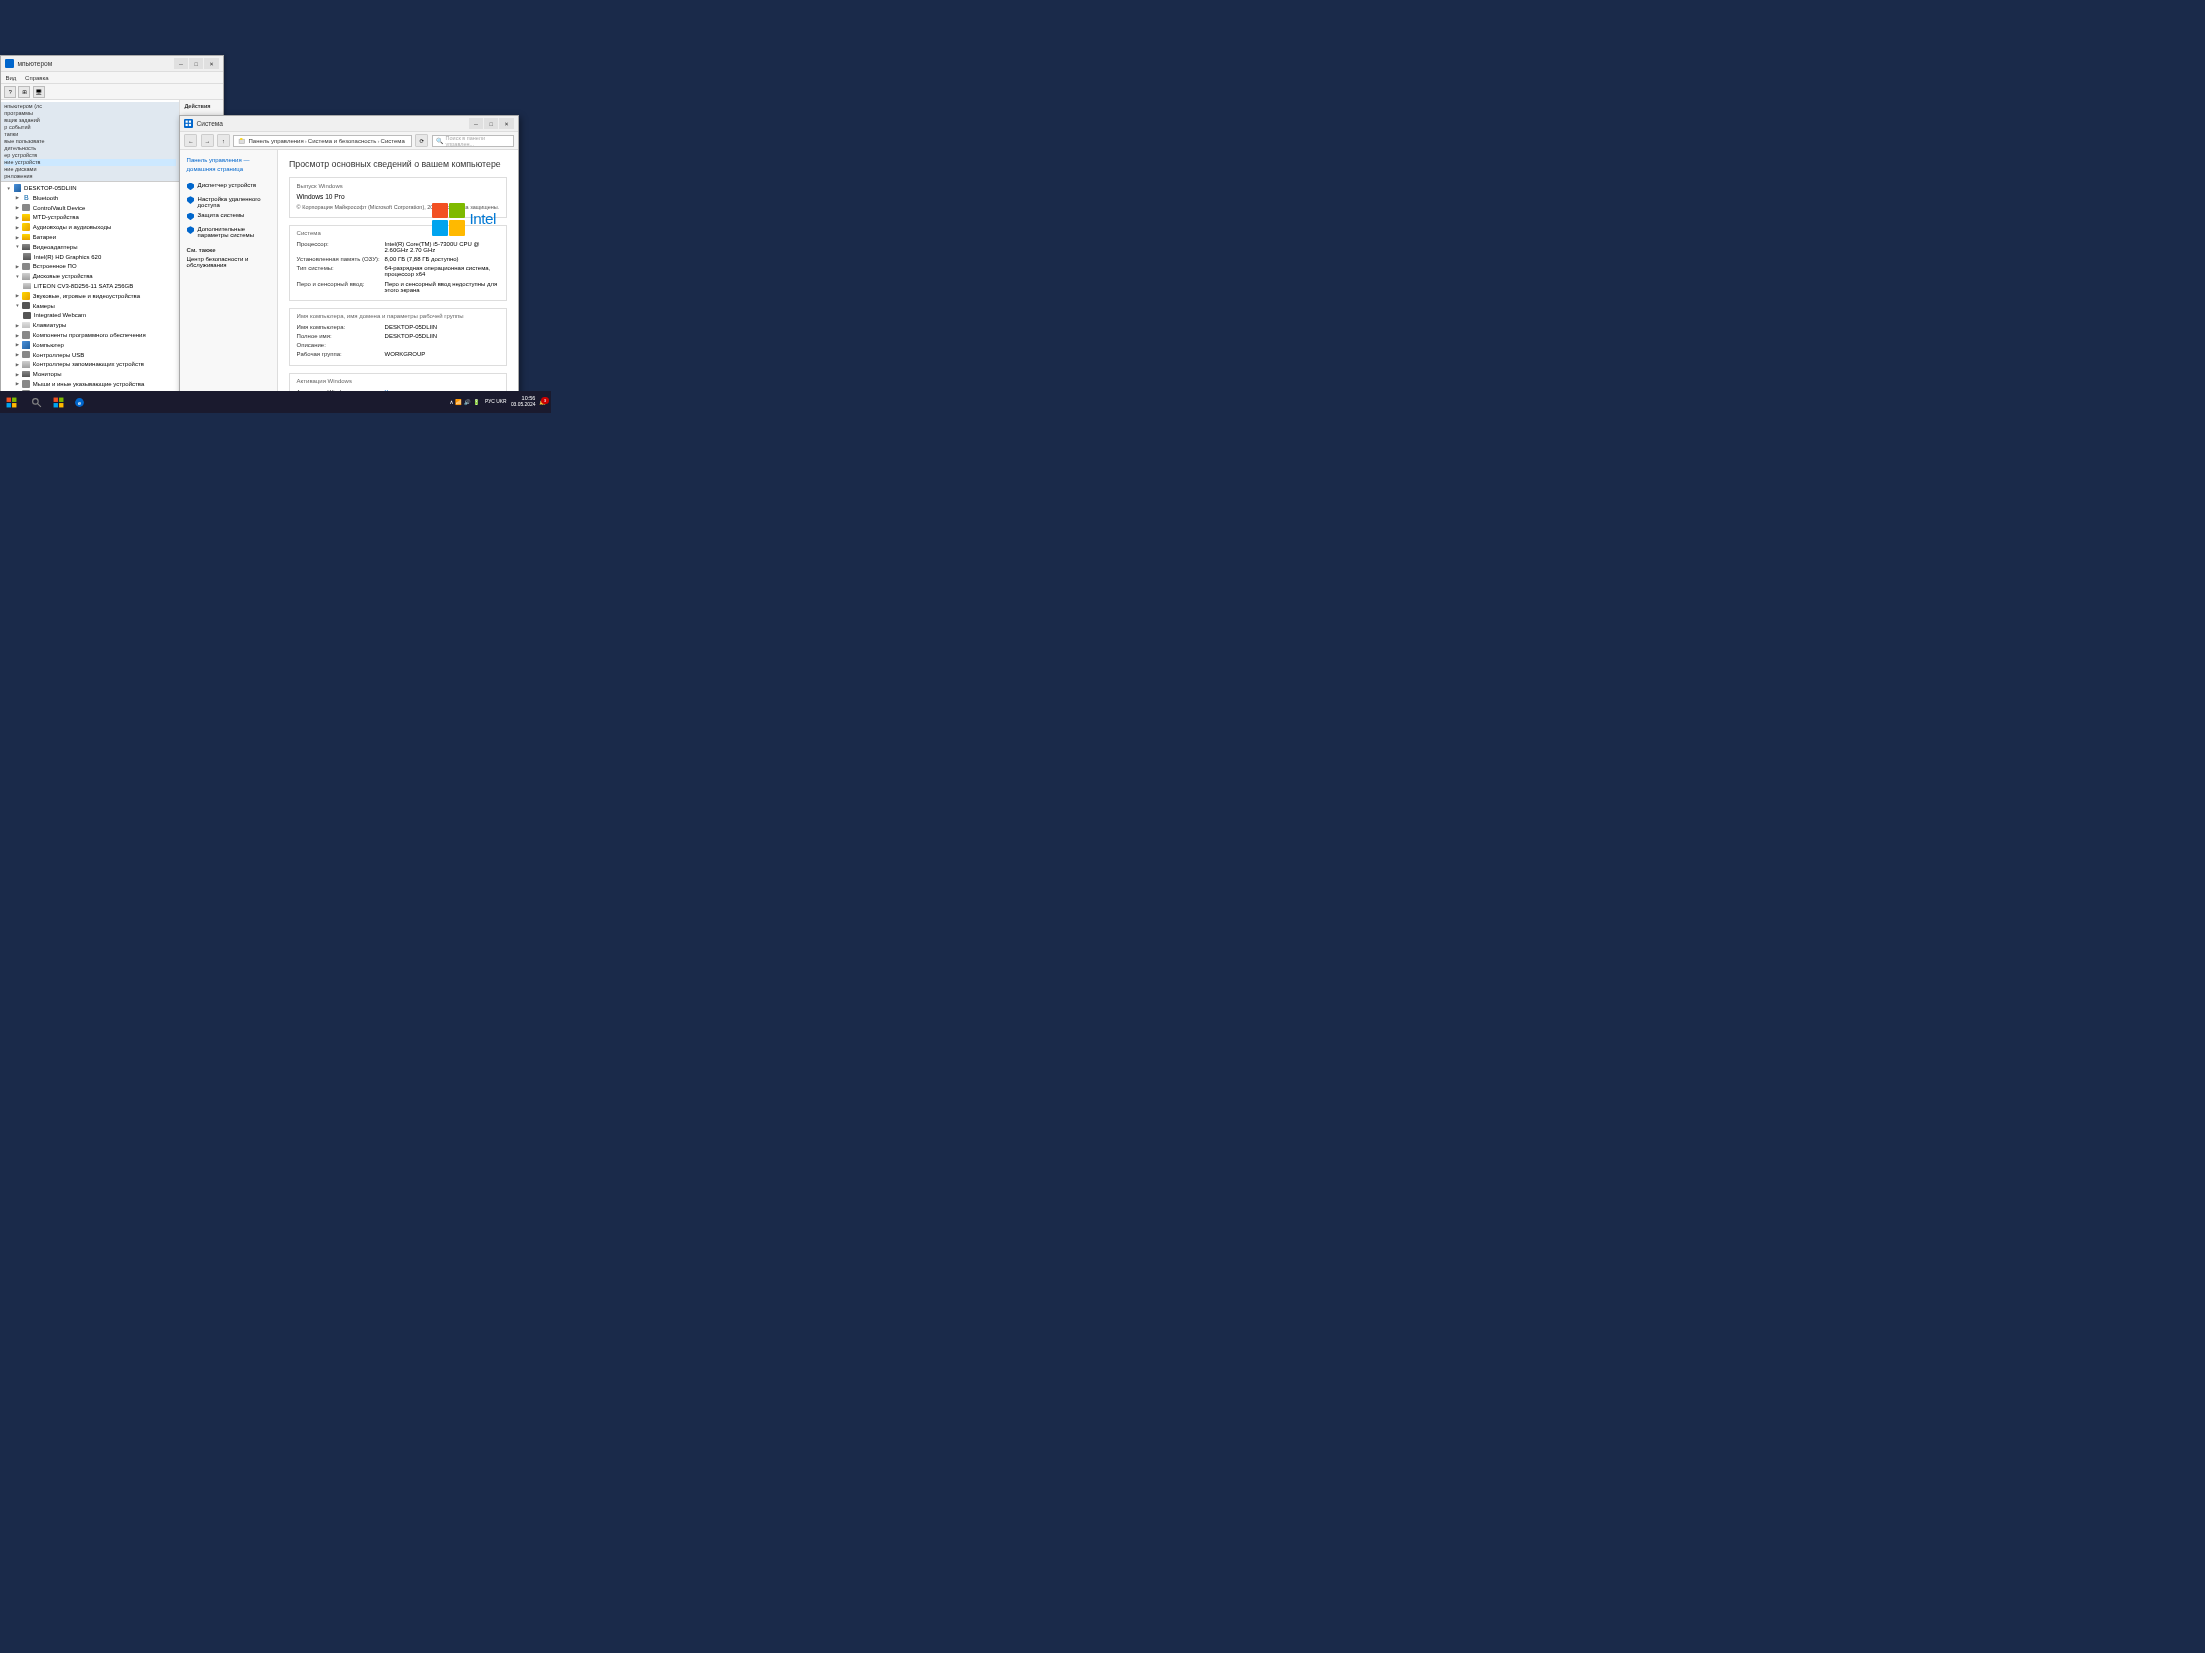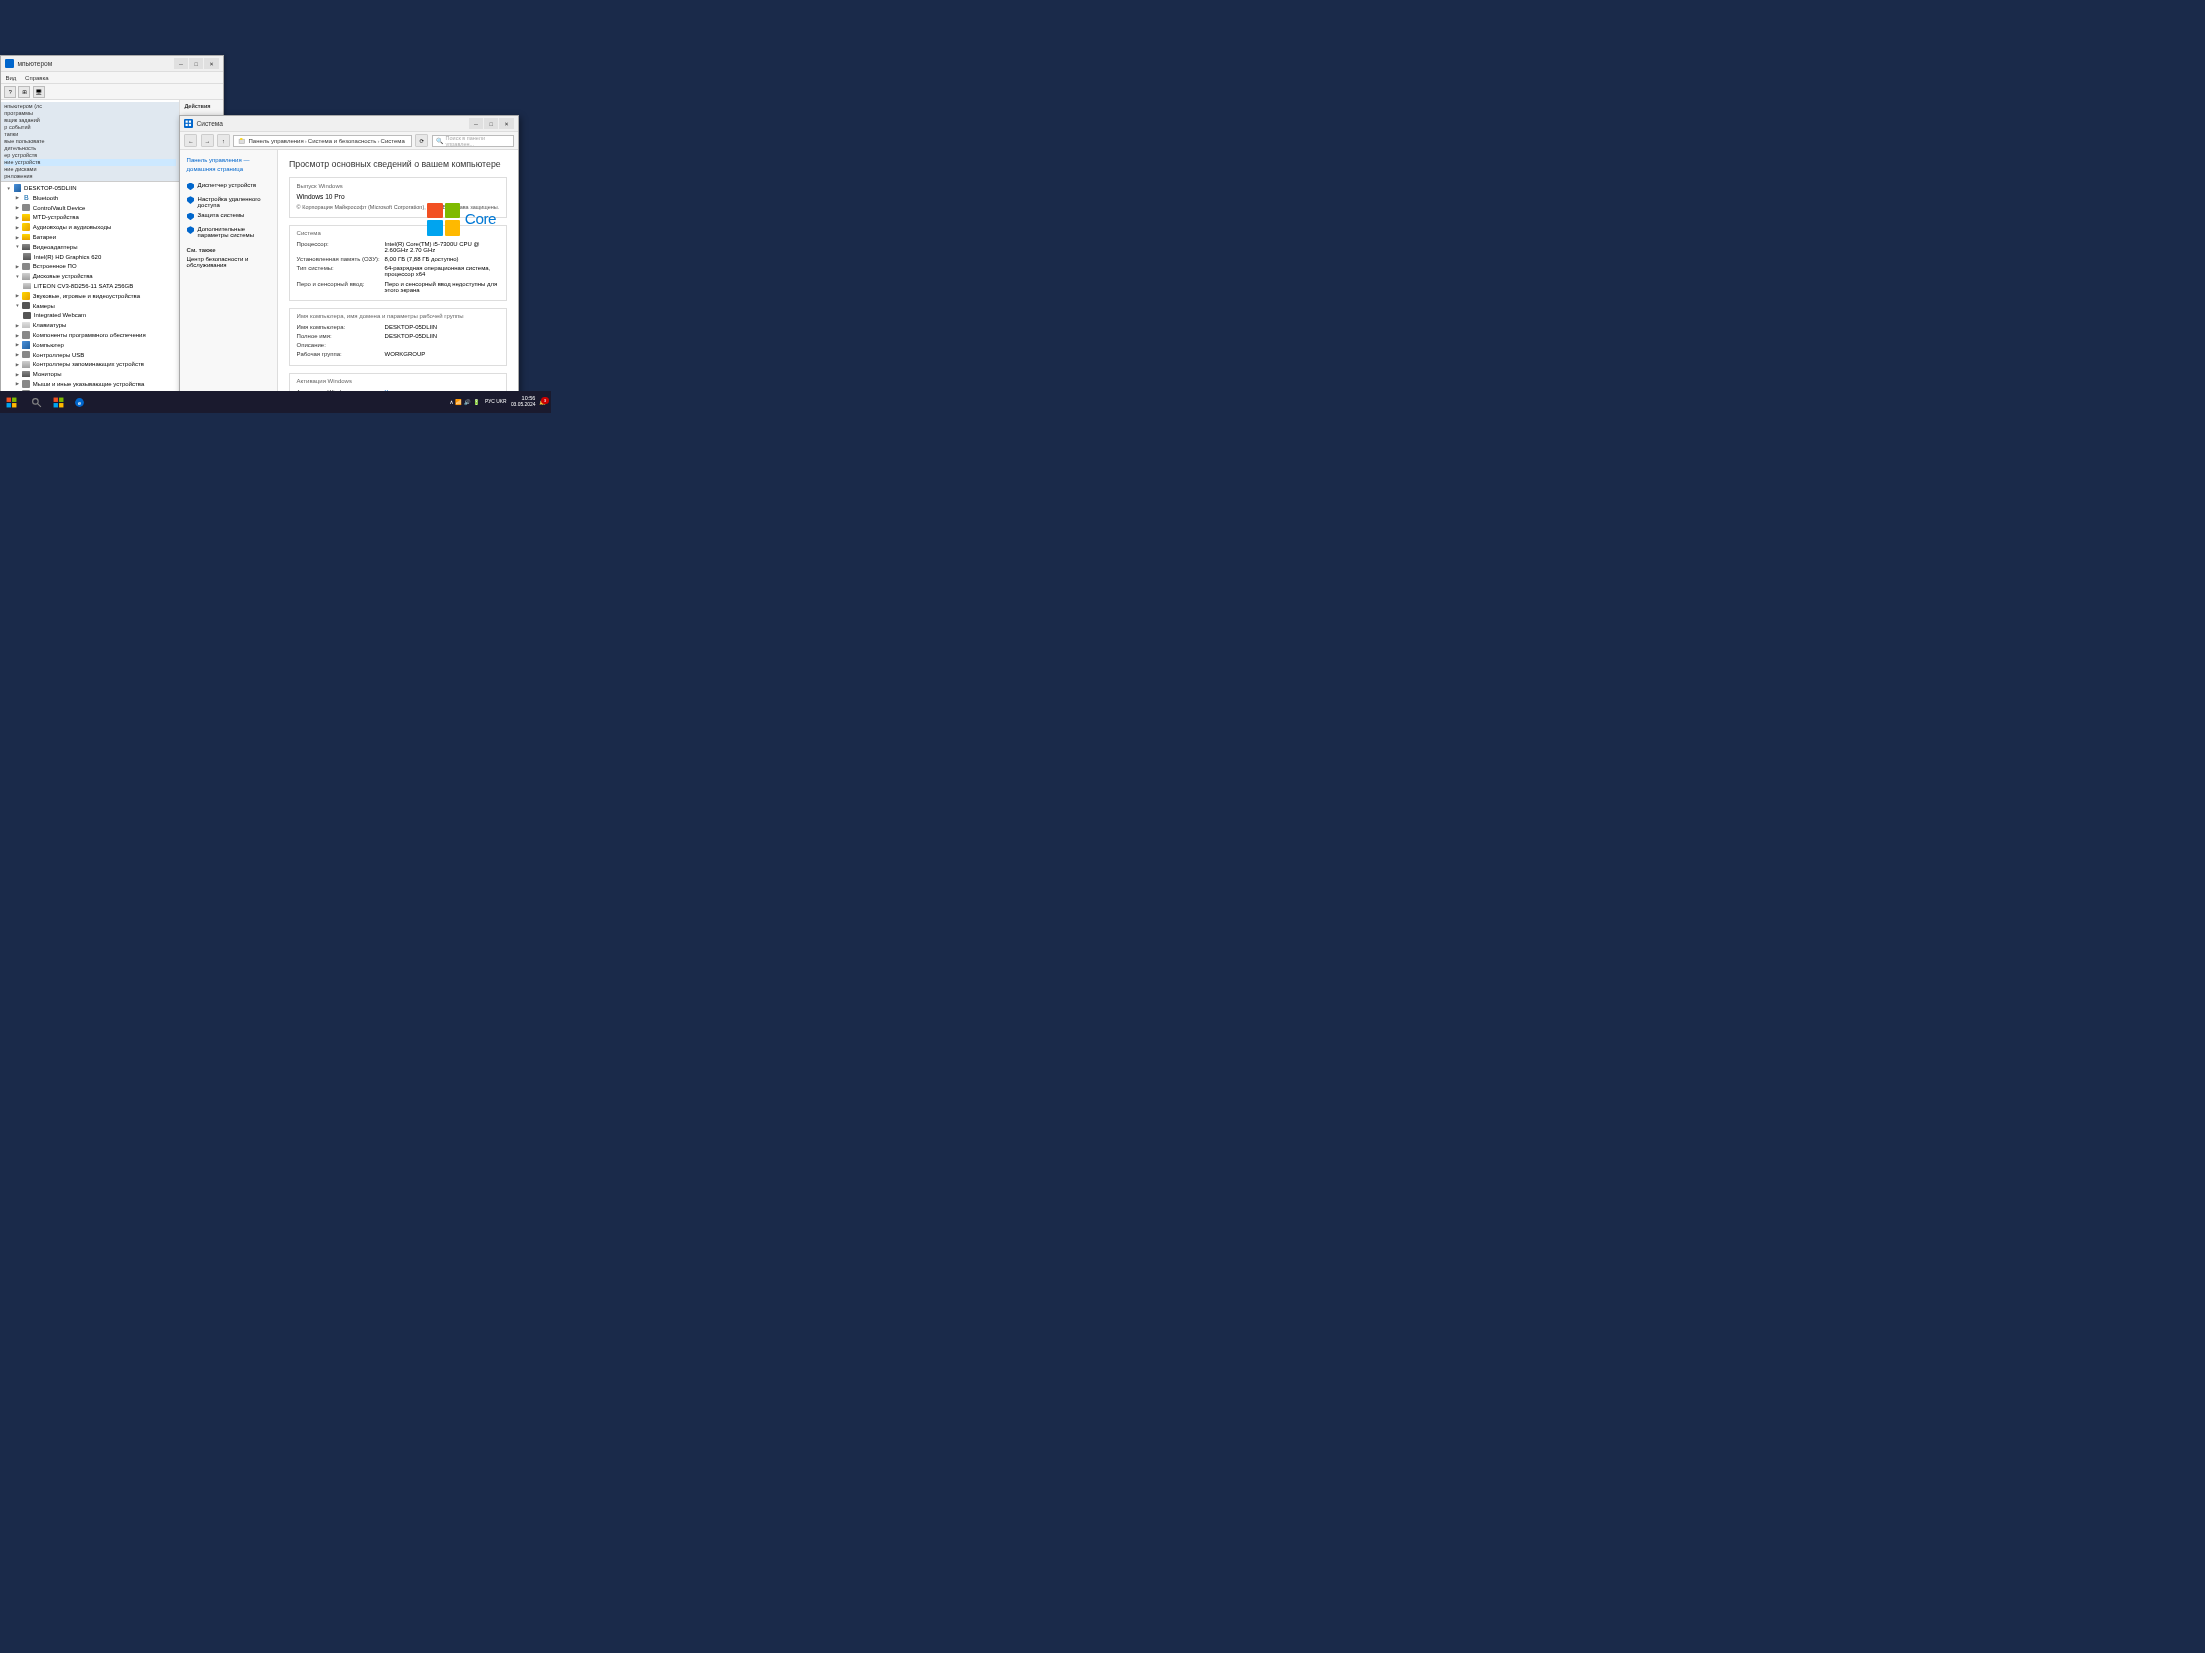--- a/index.html
+++ b/index.html
@@ -736,21 +736,21 @@
       <div style="position:relative;">
         <h2 class="sys-main-title">Просмотр основных сведений о вашем компьютере</h2>
 
         <div class="windows-logo-area">
           <div class="windows-flag">
             <div class="flag-q1"></div>
             <div class="flag-q2"></div>
             <div class="flag-q3"></div>
             <div class="flag-q4"></div>
           </div>
-          <div class="windows-text">Core</div>
+          <div class="windows-text">Intel</div>
         </div>
       </div>
 
       <div class="info-group">
         <div class="info-group-title">Выпуск Windows</div>
         <div class="info-row">
           <span class="info-value" style="font-size:6.6px; font-weight:500;">Windows 10 Pro</span>
         </div>
         <div class="info-row">
           <span class="info-value" style="font-size:5.5px; color:#555;">© Корпорация Майкрософт (Microsoft Corporation), 2019. Все права защищены.</span>

